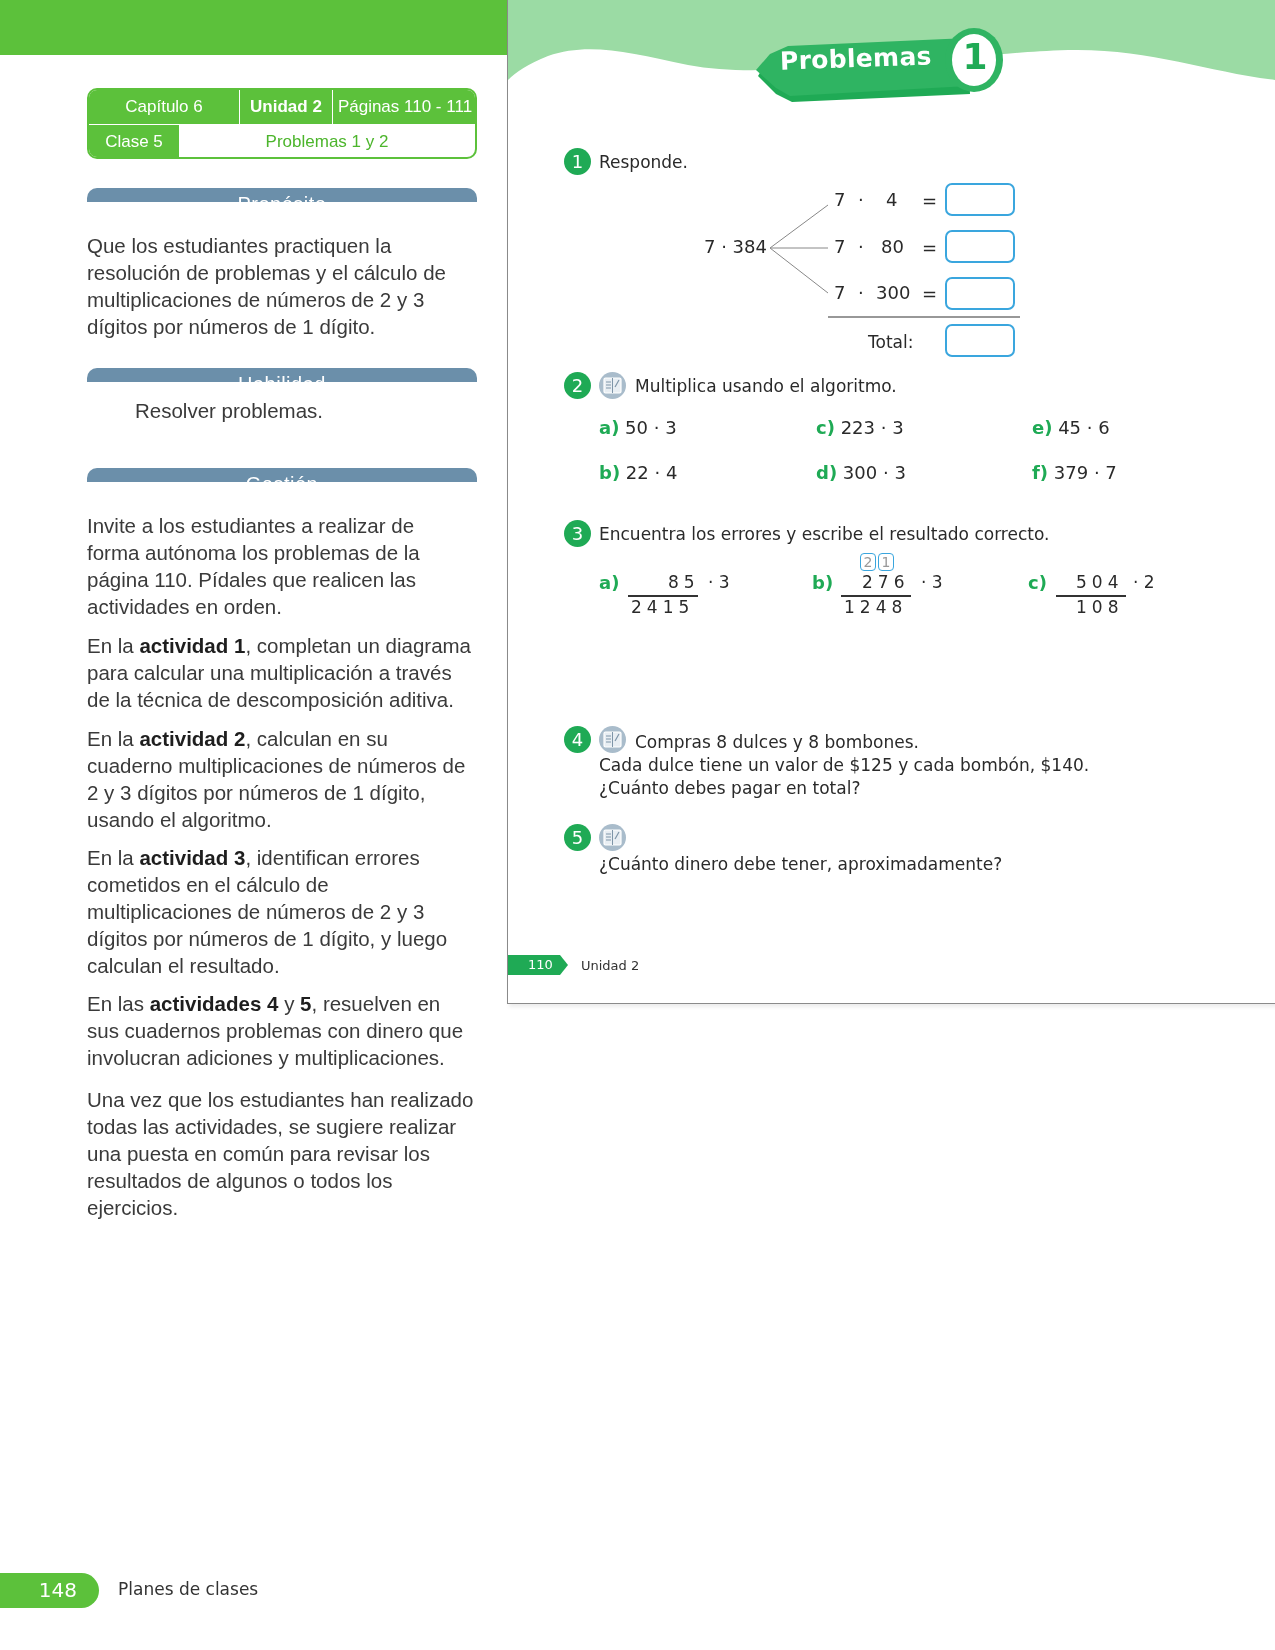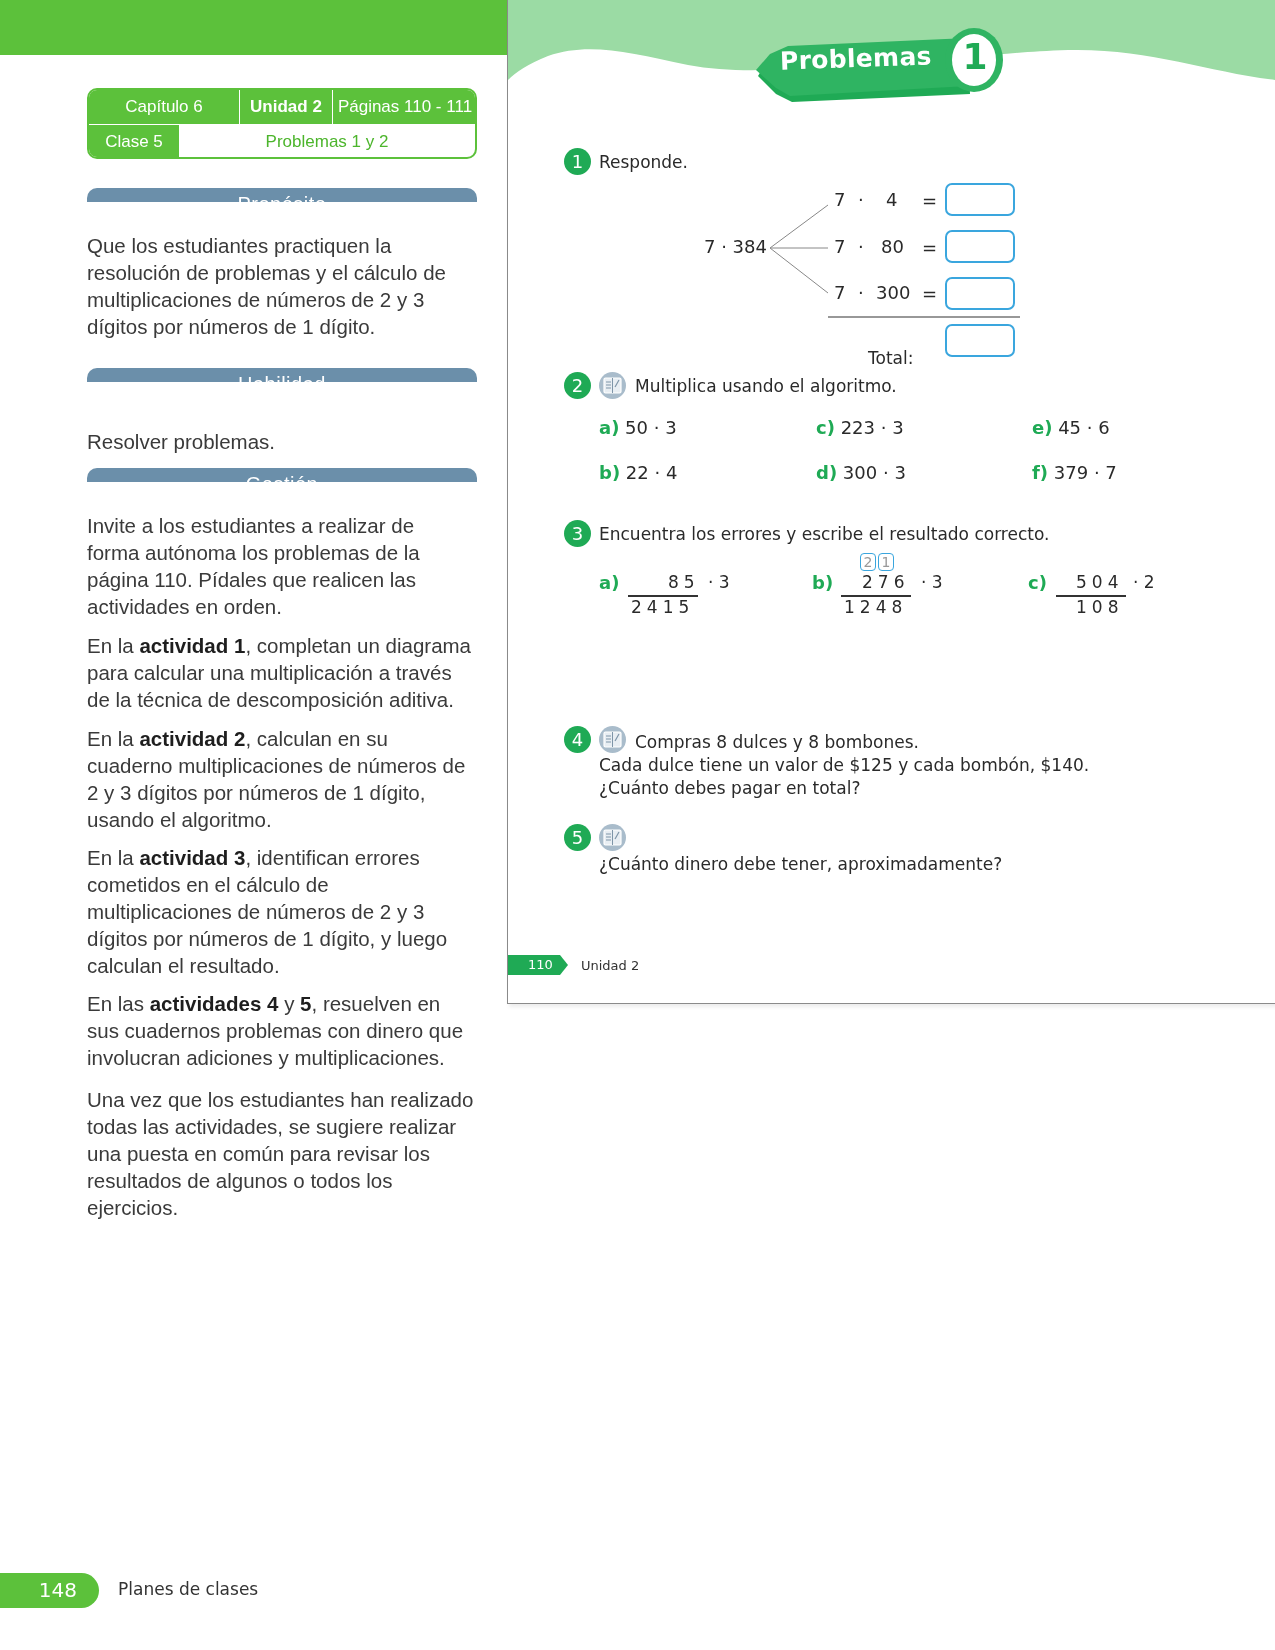--- a/index.html
+++ b/index.html
@@ -68,21 +68,21 @@
   <div class="row2">
     <div class="clase">Clase 5</div>
     <div class="tema">Problemas 1 y 2</div>
   </div>
 </div>
 
 <div class="abs sec-head" style="top:188px;">Propósito</div>
 <div class="abs para" style="top:232px;width:360px;">Que los estudiantes practiquen la resolución de problemas y el cálculo de multiplicaciones de números de 2 y 3 dígitos por números de 1 dígito.</div>
 
 <div class="abs sec-head" style="top:368px;">Habilidad</div>
-<div class="abs para" style="top:428px;">Resolver problemas.</div>
+<div class="abs para" style="top:397px;margin-left:48px;">Resolver problemas.</div>
 
 <div class="abs sec-head" style="top:468px;">Gestión</div>
 <div class="abs para" style="top:512px;width:375px;">Invite a los estudiantes a realizar de forma autónoma los problemas de la página 110. Pídales que realicen las actividades en orden.</div>
 <div class="abs para" style="top:632px;width:385px;">
   <span>En la </span><b>actividad 1</b><span>, completan un diagrama para calcular una multiplicación a través de la técnica de descomposición aditiva.</span>
 </div>
 <div class="abs para" style="top:725px;width:385px;">
   <span>En la </span><b>actividad 2</b><span>, calculan en su cuaderno multiplicaciones de números de 2  y 3 dígitos por números de 1 dígito, usando el algoritmo.</span>
 </div>
 <div class="abs para" style="top:844px;width:380px;">
@@ -131,21 +131,21 @@
   <div class="eq wt" style="left:373px;top:236px;">80</div>
   <div class="eq wt" style="left:414px;top:237px;">=</div>
   <div class="ans-box" style="left:437px;top:230px;"></div>
 
   <div class="eq wt" style="left:326px;top:282px;">7</div>
   <div class="eq wt" style="left:350px;top:282px;">·</div>
   <div class="eq wt" style="left:368px;top:282px;">300</div>
   <div class="eq wt" style="left:414px;top:283px;">=</div>
   <div class="ans-box" style="left:437px;top:277px;"></div>
 
-  <div class="qtext wt" style="left:360px;top:331px;margin-top:16px;">Total:</div>
+  <div class="qtext wt" style="left:360px;top:331px;">Total:</div>
   <div class="ans-box" style="left:437px;top:324px;"></div>
 
   <div class="num-badge" style="left:56px;top:372px;">2</div>
   <div class="book-icon" style="left:91px;top:372px;">
     <svg width="19" height="17" viewBox="0 0 19 17">
         <rect x="1" y="1" width="17" height="15" rx="1.5" fill="#e8eef3" stroke="#fff" stroke-width="1.2"></rect>
         <line x1="9.5" y1="1" x2="9.5" y2="16" stroke="#7e95a8" stroke-width="1"></line>
         <line x1="3" y1="5" x2="8" y2="5" stroke="#7e95a8"></line>
         <line x1="3" y1="8" x2="8" y2="8" stroke="#7e95a8"></line>
         <line x1="3" y1="11" x2="8" y2="11" stroke="#7e95a8"></line>

